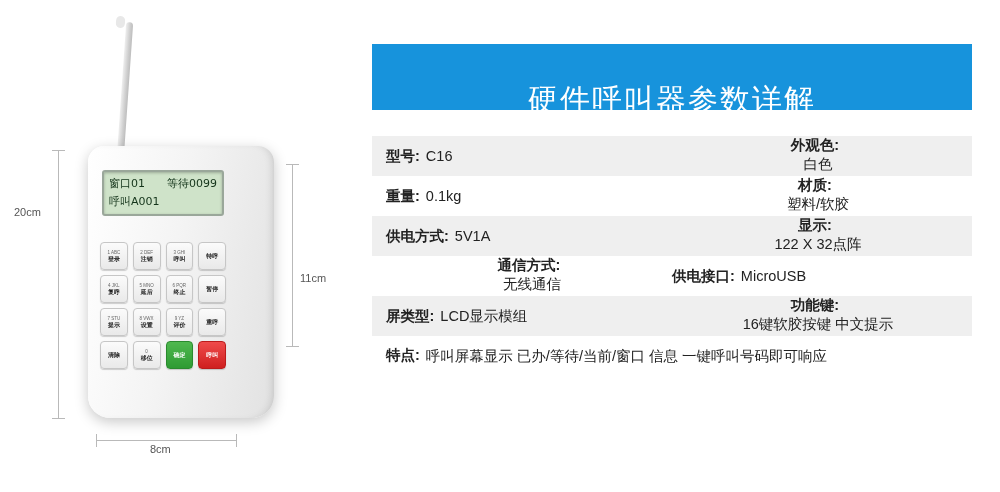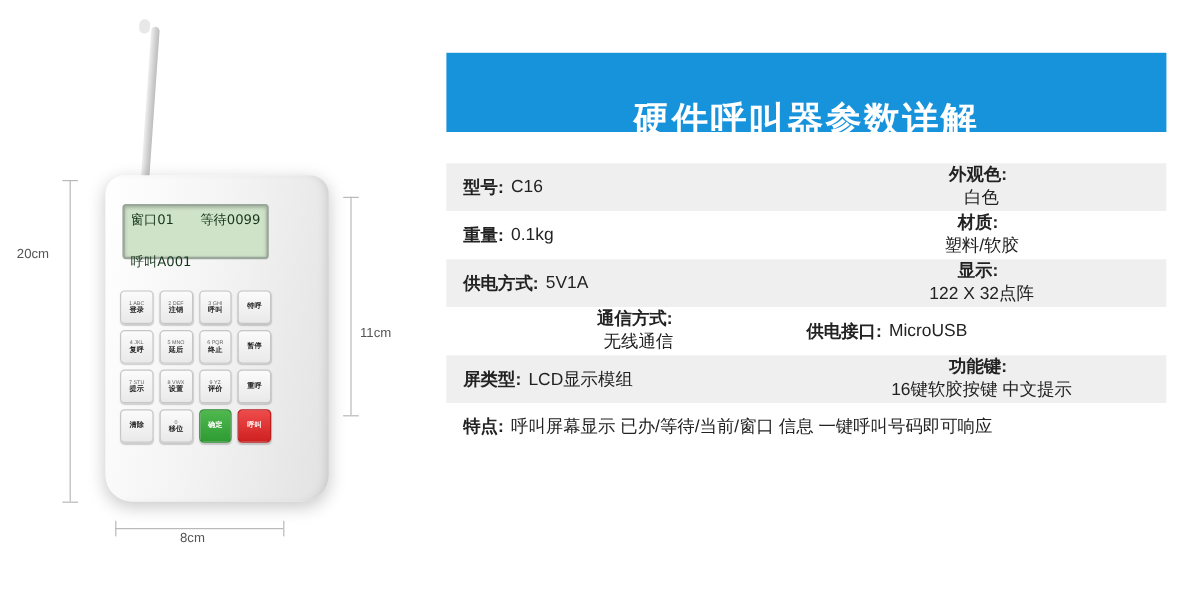--- a/index.html
+++ b/index.html
@@ -35,21 +35,21 @@
   }
   
   #lcd{
     position:absolute;left:14px;top:24px;width:122px;height:46px;
     background:#cfe3c9;border:2px solid #9aa79a;border-radius:3px;
     box-shadow:inset 0 1px 3px rgba(0,0,0,.25);
     padding:3px 5px;box-sizing:border-box;
     font-family:"DejaVu Sans",sans-serif;
   }
   .lcd-row{display:flex;justify-content:space-between;font-size:11px;color:#14341a;line-height:18px;}
-  .lcd-row.second{justify-content:flex-start;margin-top:17px;}
+  .lcd-row.second{justify-content:flex-start;}
   
   #keypad{
     position:absolute;left:12px;top:96px;width:126px;
     display:grid;grid-template-columns:repeat(4,1fr);
     grid-gap:5px 5px;
   }
   .key{
     height:26px;border-radius:4px;
     background:linear-gradient(180deg,#fbfbfb,#e9e9e9);
     border:1px solid #c6c6c6;
@@ -65,21 +65,21 @@
   .key.red{background:linear-gradient(180deg,#ef4b4b,#cf2020);border-color:#bb1c1c;color:#fff;}
   .key.red .k-main,.key.red .k-top{color:#fff;}
   
   #right-panel{
     position:absolute;left:372px;top:44px;width:600px;
   }
   #title-bar{
     background:#1793dc;height:66px;display:flex;align-items:center;justify-content:center;
   }
   #title-bar span{
-    color:#fff;font-size:30px;font-weight:bold;letter-spacing:2px;margin-top:47px;
+    color:#fff;font-size:30px;font-weight:normal;letter-spacing:2px;margin-top:47px;
   }
   .spec-row{
     display:flex;align-items:flex-start;
     min-height:40px;
     font-size:14.5px;color:#222;
     padding:0 14px;box-sizing:border-box;
   }
   .spec-row.alt{background:#efefef;}
   .spec-row.plain{background:#ffffff;}
   .cell{display:flex;align-items:center;min-height:40px;}

